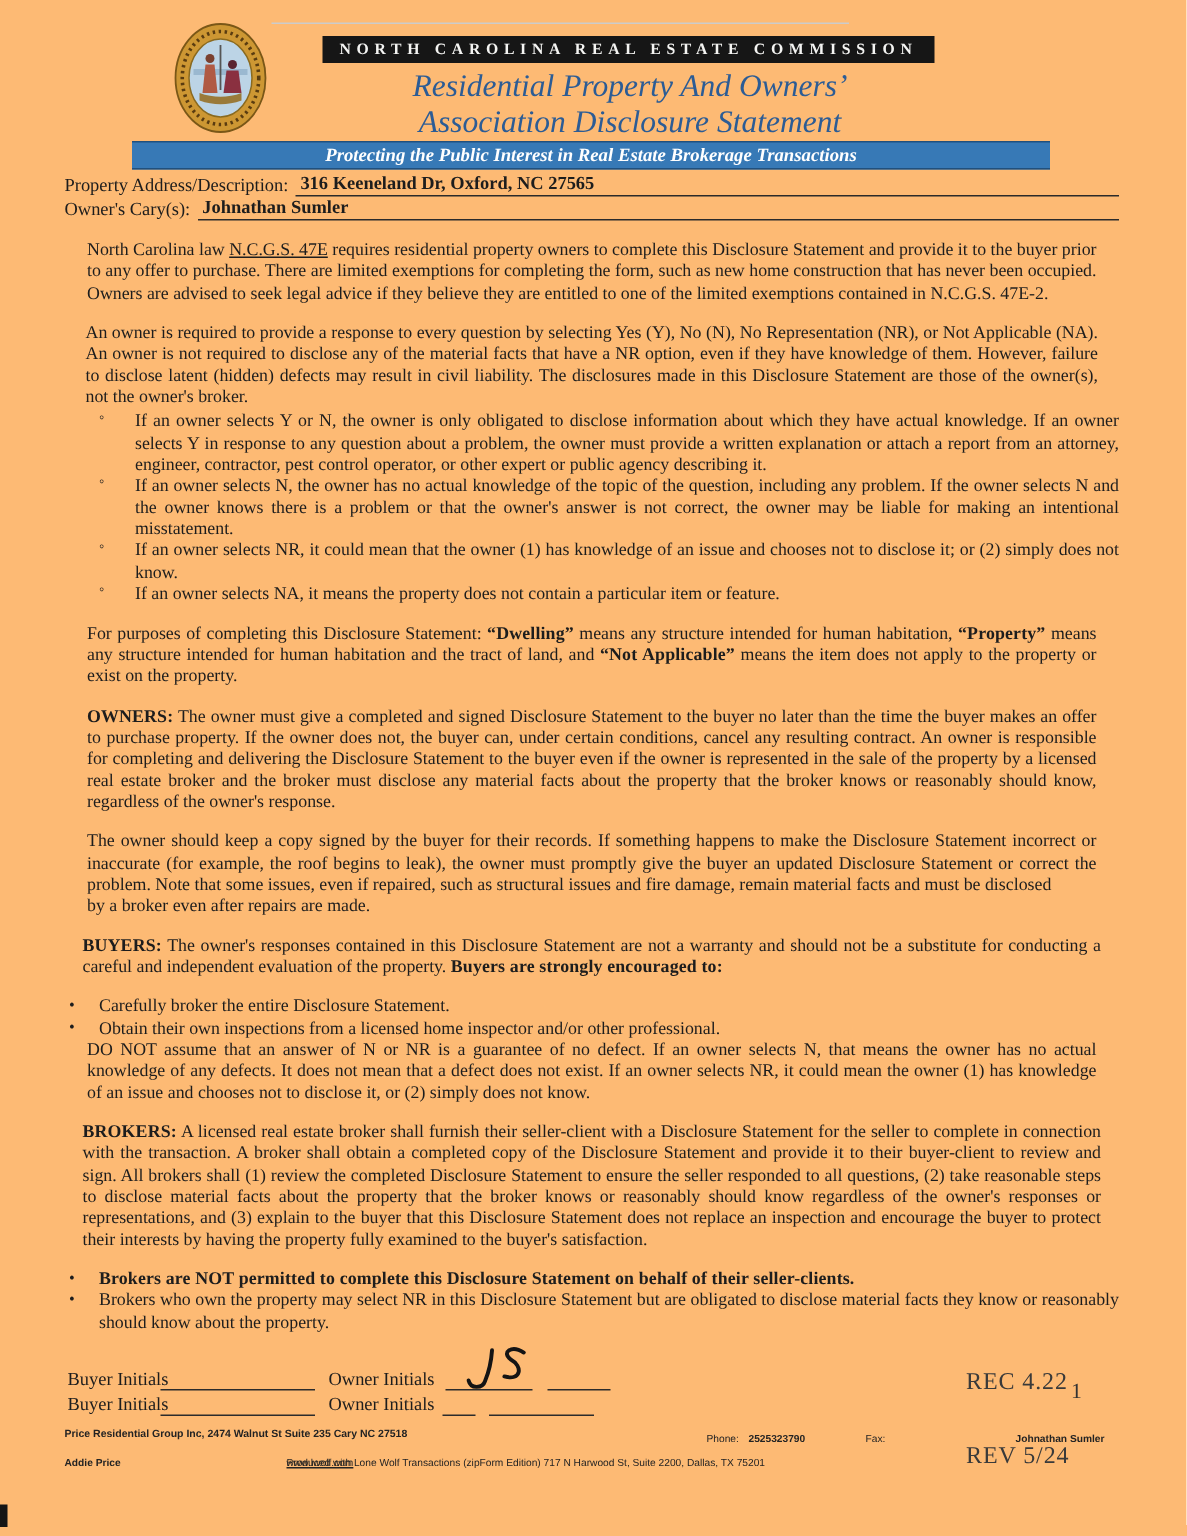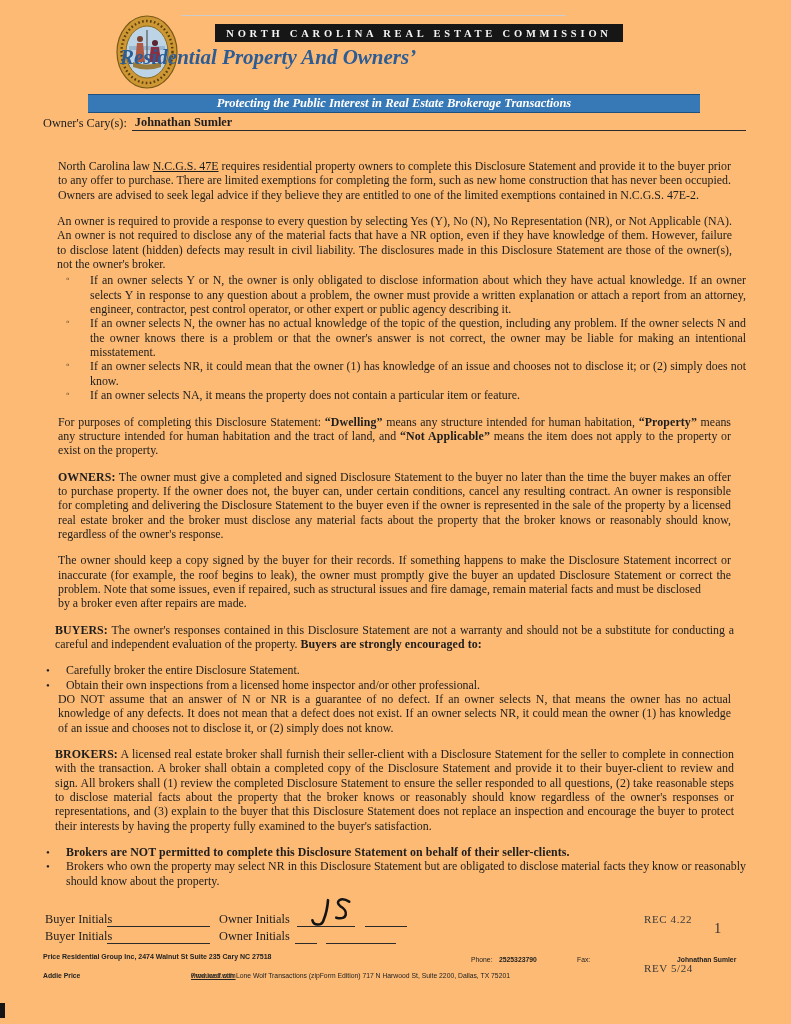--- a/index.html
+++ b/index.html
@@ -8,22 +8,22 @@
     font-family:"Liberation Serif", serif; color:#1d1d1d; overflow:hidden;
   }
   
   .topline { position:absolute; left:181px; top:15px; width:385px; height:1px; background:#cccccc; }
   .seal { position:absolute; left:116px; top:15px; width:62px; height:74px; }
   .black-banner {
     position:absolute; left:215px; top:24px; width:408px; height:18px;
     background:var(--banner_black,#161616); color:#f4f4f2; font-weight:bold;
     font-size:10.5px; letter-spacing:3.8px; text-align:center; line-height:19px; white-space:nowrap;
   }
-  .title { position:absolute; left:120px; top:45px; width:600px; text-align:left;
-    color:var(--title_blue,#2c5c95); font-size:21px; font-weight:bold; font-style:italic; line-height:24px; }
+  .title { position:absolute; left:120px; top:45px; width:600px; text-align:center;
+    color:var(--title_blue,#2c5c95); font-size:21px; font-weight:normal; font-style:italic; line-height:24px; }
   .t-line { display:block; }
   .blue-banner {
     position:absolute; left:88px; top:94px; width:612px; height:17px;
     background:var(--banner_blue,#3779b6); border-top:1.5px solid #20507e; border-bottom:1.5px solid #20507e;
     color:#ffffff; font-weight:bold; font-style:italic; font-size:12.5px; text-align:center; line-height:17px;
   }
   
   .fields { position:absolute; left:43px; top:116px; width:703px; font-size:12.3px; }
   .field-row { display:flex; align-items:flex-end; height:15px; margin-bottom:1px; }
   .field-label { white-space:nowrap; padding-right:5px; }
@@ -40,21 +40,21 @@
   .solid-list li { position:relative; padding-left:23px; }
   .solid-list .marker { position:absolute; left:3px; top:0; font-size:11px; }
   .block-line { display:block; }
   .uline { text-decoration:underline; }
   b { letter-spacing:0.1px; }
   
   .sig { position:absolute; left:43px; top:908px; width:703px; height:56px; font-size:12.3px; }
   .sig .lab { position:absolute; white-space:nowrap; }
   .sig .sline { position:absolute; border-bottom:1.3px solid #2b2b2b; height:14px; }
   .js-initials { position:absolute; left:260px; top:-11px; transform:rotate(-4deg); }
-  .recrev { position:absolute; left:601px; font-size:11px; letter-spacing:0.6px; color:#3a3a3a; white-space:nowrap; }
+  .recrev { position:absolute; left:601px; font-size:16px; letter-spacing:0.6px; color:#3a3a3a; white-space:nowrap; }
   .pagenum { position:absolute; left:671px; top:12px; font-size:14.5px; color:#333; }
   
   .footer { position:absolute; left:43px; top:953px; width:705px; height:40px;
     font-family:"Liberation Sans", sans-serif; font-size:6.8px; color:#232323; }
   .footer span { position:absolute; white-space:nowrap; }
   .f-company { left:0; top:3; font-weight:bold; font-size:7px; }
   .f-phone-label { left:428px; top:3px; }
   .f-phone { left:456px; top:3px; font-weight:bold; }
   .f-fax { left:534px; top:3px; }
   .f-name { left:634px; top:3px; font-weight:bold; }
@@ -82,25 +82,30 @@
       <circle cx="39" cy="28" r="3" fill="#5a2430"></circle>
       <path d="M35 32 L43 32 L45 47 L33 47 Z" fill="#8a3040"></path>
       <path d="M17 47 Q31 52 45 47 L45 52 Q31 57 17 52 Z" fill="#9a7a3a"></path>
     </svg>
   </div>
 
   <div class="black-banner">NORTH CAROLINA REAL ESTATE COMMISSION</div>
 
   <div class="title">
     <span class="t-line">Residential Property And Owners’</span>
+    <span class="t-line">Association Disclosure Statement</span>
   </div>
 
   <div class="blue-banner">Protecting the Public Interest in Real Estate Brokerage Transactions</div>
 
   <div class="fields">
+    <div class="field-row">
+      <span class="field-label">Property Address/Description:</span>
+      <span class="field-line">316 Keeneland Dr, Oxford, NC  27565</span>
+    </div>
     <div class="field-row">
       <span class="field-label">Owner's Cary(s):</span>
       <span class="field-line">Johnathan Sumler</span>
     </div>
   </div>
 
   <div class="body">
 
     <p class="para"><span>North Carolina law </span><span class="uline">N.C.G.S. 47E</span><span> requires residential property owners to complete this Disclosure Statement and provide it to the buyer prior to any offer to purchase. There are limited exemptions for completing the form, such as new home construction that has never been occupied. Owners are advised to seek legal advice if they believe they are entitled to one of the limited exemptions contained in N.C.G.S. 47E-2.</span></p>
 

